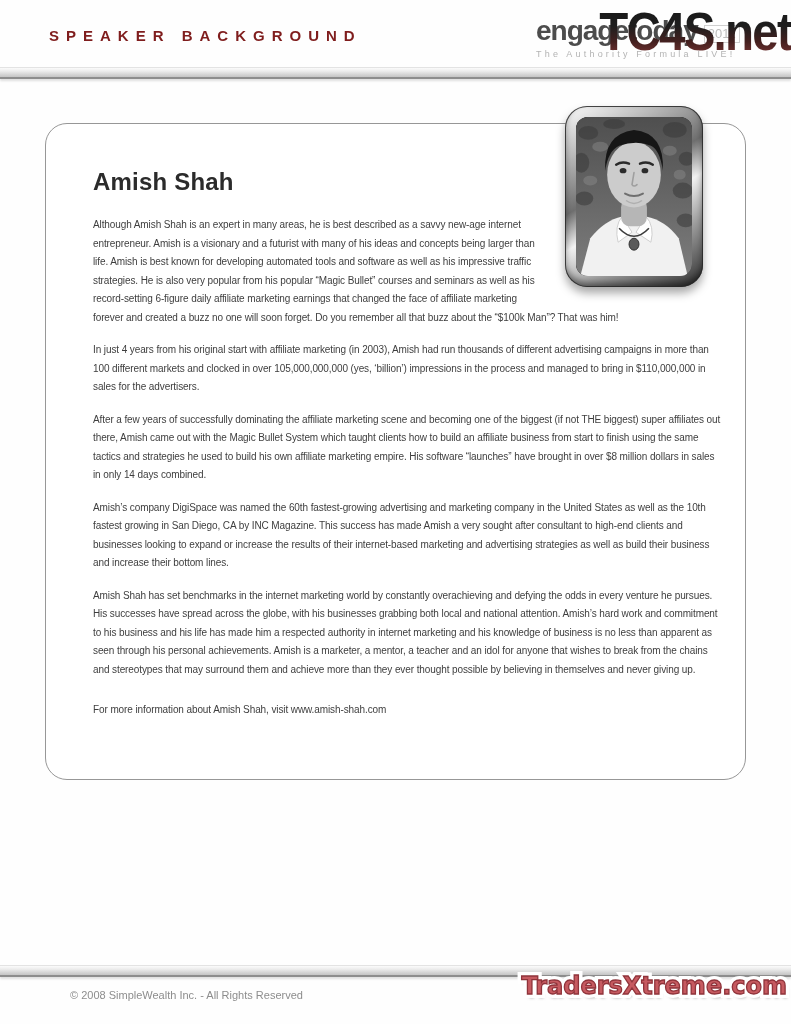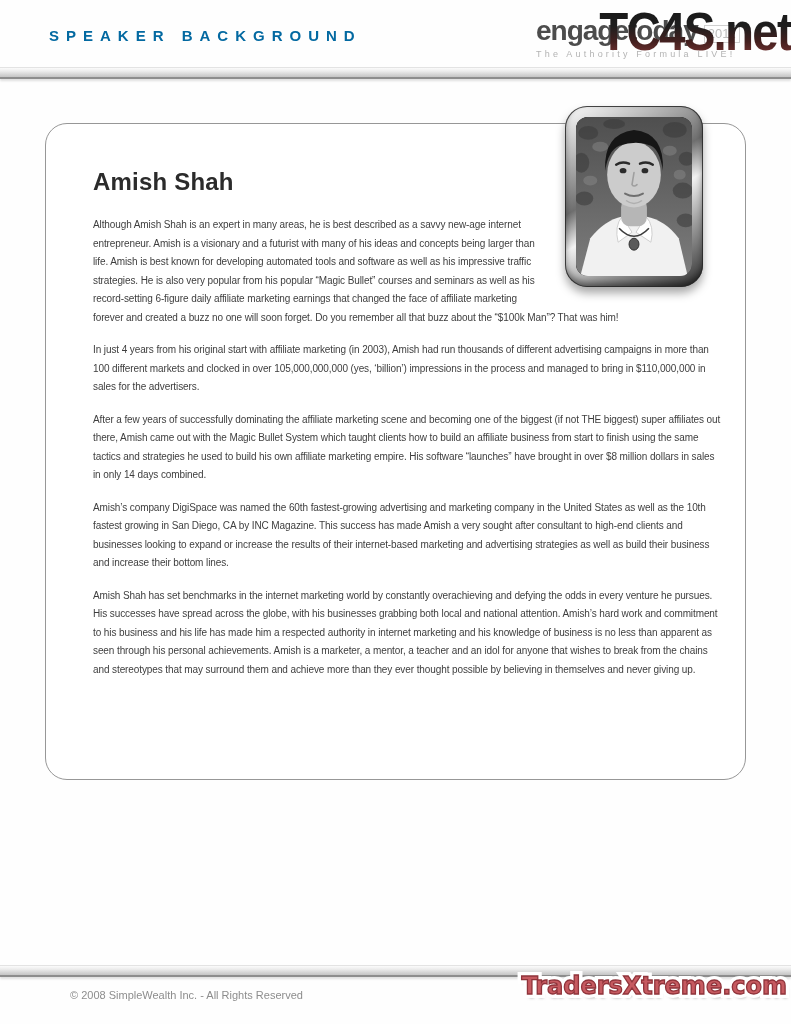--- a/index.html
+++ b/index.html
@@ -6,21 +6,21 @@
   html,body { background:#ffffff; }
   .page {
     position:relative; width:791px; height:1024px; margin:0 auto;
     background:#fefefe; overflow:hidden;
     font-family:"Liberation Sans", sans-serif;
   }
 
   
   .header-title {
     position:absolute; left:49px; top:27px;
-    font-size:15px; font-weight:700; letter-spacing:7px; color:#0369a1;
+    font-size:15px; font-weight:700; letter-spacing:7px; color:#7f1d1d;
   }
   .logo { position:absolute; left:536px; top:17px; }
   .logo-row { display:flex; align-items:flex-end; gap:6px; }
   .logo-wordmark { font-size:28px; font-weight:700; color:#4c4c4c; letter-spacing:-1px; line-height:1; }
   .logo-year {
     font-size:13px; color:#bdbdbd; border:1px solid #cfcfcf;
     padding:0 3px; line-height:16px; margin-bottom:2px;
   }
   .logo-tagline { margin-top:4px; font-size:9px; letter-spacing:3.2px; color:#b3b3b3; }
 
@@ -115,20 +115,21 @@
   <div class="bar bar-top"></div>
 
   <section class="card">
     <div class="photo-spacer"></div>
     <h1>Amish Shah</h1>
     <p>Although Amish Shah is an expert in many areas, he is best described as a savvy new-age internet entrepreneur. Amish is a visionary and a futurist with many of his ideas and concepts being larger than life. Amish is best known for developing automated tools and software as well as his impressive traffic strategies. He is also very popular from his popular “Magic Bullet” courses and seminars as well as his record-setting 6-figure daily affiliate marketing earnings that changed the face of affiliate marketing forever and created a buzz no one will soon forget. Do you remember all that buzz about the “$100k Man”? That was him!</p>
     <p>In just 4 years from his original start with affiliate marketing (in 2003), Amish had run thousands of different advertising campaigns in more than 100 different markets and clocked in over 105,000,000,000 (yes, ‘billion’) impressions in the process and managed to bring in $110,000,000 in sales for the advertisers.</p>
     <p>After a few years of successfully dominating the affiliate marketing scene and becoming one of the biggest (if not THE biggest) super affiliates out there, Amish came out with the Magic Bullet System which taught clients how to build an affiliate business from start to finish using the same tactics and strategies he used to build his own affiliate marketing empire. His software “launches” have brought in over $8 million dollars in sales in only 14 days combined.</p>
     <p>Amish’s company DigiSpace was named the 60th fastest-growing advertising and marketing company in the United States as well as the 10th fastest growing in San Diego, CA by INC Magazine. This success has made Amish a very sought after consultant to high-end clients and businesses looking to expand or increase the results of their internet-based marketing and advertising strategies as well as build their business and increase their bottom lines.</p>
     <p>Amish Shah has set benchmarks in the internet marketing world by constantly overachieving and defying the odds in every venture he pursues. His successes have spread across the globe, with his businesses grabbing both local and national attention. Amish’s hard work and commitment to his business and his life has made him a respected authority in internet marketing and his knowledge of business is no less than apparent as seen through his personal achievements. Amish is a marketer, a mentor, a teacher and an idol for anyone that wishes to break from the chains and stereotypes that may surround them and achieve more than they ever thought possible by believing in themselves and never giving up.</p>
+    <p class="closing">For more information about Amish Shah, visit www.amish-shah.com</p>
   </section>
 
   <div class="photo-frame">
     <div class="photo">
       <svg viewBox="0 0 120 160" preserveAspectRatio="xMidYMid slice" aria-hidden="true">
         <defs>
           <linearGradient id="bgG" x1="0" y1="0" x2="0" y2="1">
             <stop offset="0" stop-color="#4f4f4f"></stop>
             <stop offset="1" stop-color="#7d7d7d"></stop>
           </linearGradient>

